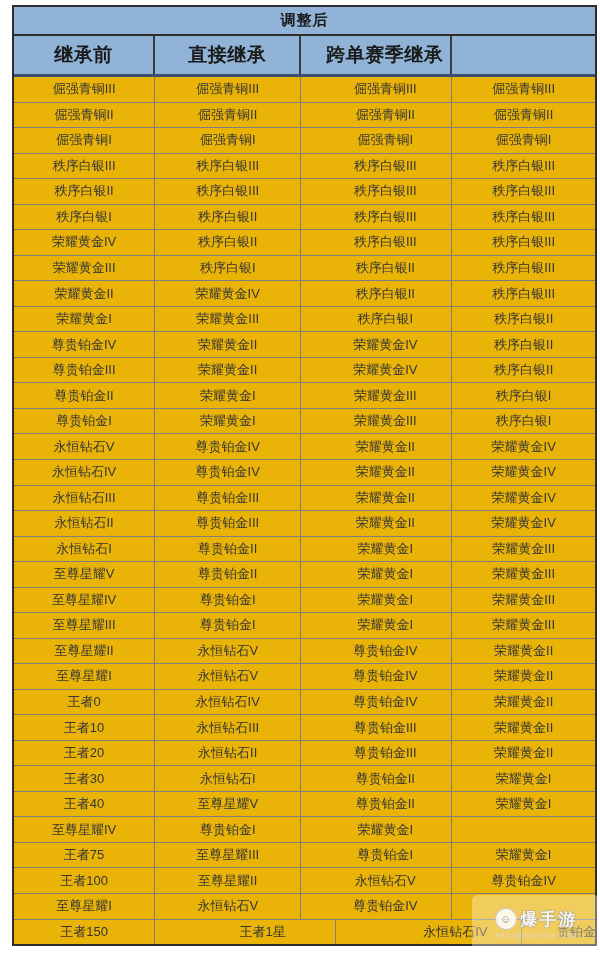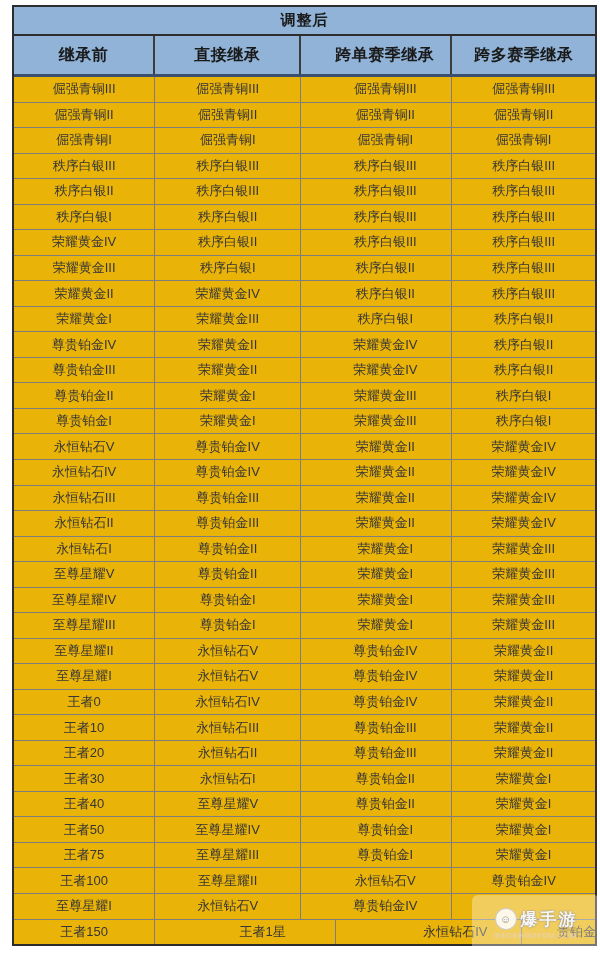--- a/index.html
+++ b/index.html
@@ -16,21 +16,21 @@
   .title-row{
     flex:0 0 27px;background:#90B3D7;border-bottom:2px solid #2d2d2d;
     display:flex;align-items:center;justify-content:center;
     font-size:15px;font-weight:bold;color:#1a1a1a;letter-spacing:1px;
   }
   .header-row{
     flex:0 0 38px;background:#90B3D7;border-bottom:3px solid #3a506e;
     display:flex;flex-direction:row;
   }
   .header-row .td{
-    font-size:16px;font-weight:bold;color:#1a1a1a;
+    font-size:19px;font-weight:bold;color:#1a1a1a;
     border-right:2px solid #3c3c3c;letter-spacing:0.5px;text-align:right;
   }
   .tbody{flex:1 1 auto;display:flex;flex-direction:column;}
   .tr{flex:1 1 auto;display:flex;flex-direction:row;border-bottom:1px solid #7e7e7e;background:#eab308;}
   .tr:last-child{border-bottom:none;gap:35px;}
   .td{
     box-sizing:border-box;display:flex;align-items:center;justify-content:center;
     font-size:13px;color:#363636;border-right:1px solid #7e7e7e;
     white-space:nowrap;overflow:hidden;
   }
@@ -65,21 +65,20 @@
 </style>
 </head>
 <body>
 
 <div class="rank-table">
   <div class="title-row">调整后</div>
   <div class="header-row">
       <div class="td">继承前</div>
       <div class="td">直接继承</div>
       <div class="td">跨单赛季继承</div>
-      <div class="td">跨多赛季继承</div>
     </div>
   <div class="tbody">
       <div class="tr">
         <div class="td">倔强青铜III</div>
         <div class="td">倔强青铜III</div>
         <div class="td">倔强青铜III</div>
         <div class="td">倔强青铜III</div>
       </div>
       <div class="tr">
         <div class="td">倔强青铜II</div>
@@ -243,21 +242,20 @@
         <div class="td">尊贵铂金II</div>
         <div class="td">荣耀黄金I</div>
       </div>
       <div class="tr">
         <div class="td">王者40</div>
         <div class="td">至尊星耀V</div>
         <div class="td">尊贵铂金II</div>
         <div class="td">荣耀黄金I</div>
       </div>
       <div class="tr">
-        <div class="td">王者50</div>
         <div class="td">至尊星耀IV</div>
         <div class="td">尊贵铂金I</div>
         <div class="td">荣耀黄金I</div>
       </div>
       <div class="tr">
         <div class="td">王者75</div>
         <div class="td">至尊星耀III</div>
         <div class="td">尊贵铂金I</div>
         <div class="td">荣耀黄金I</div>
       </div>

